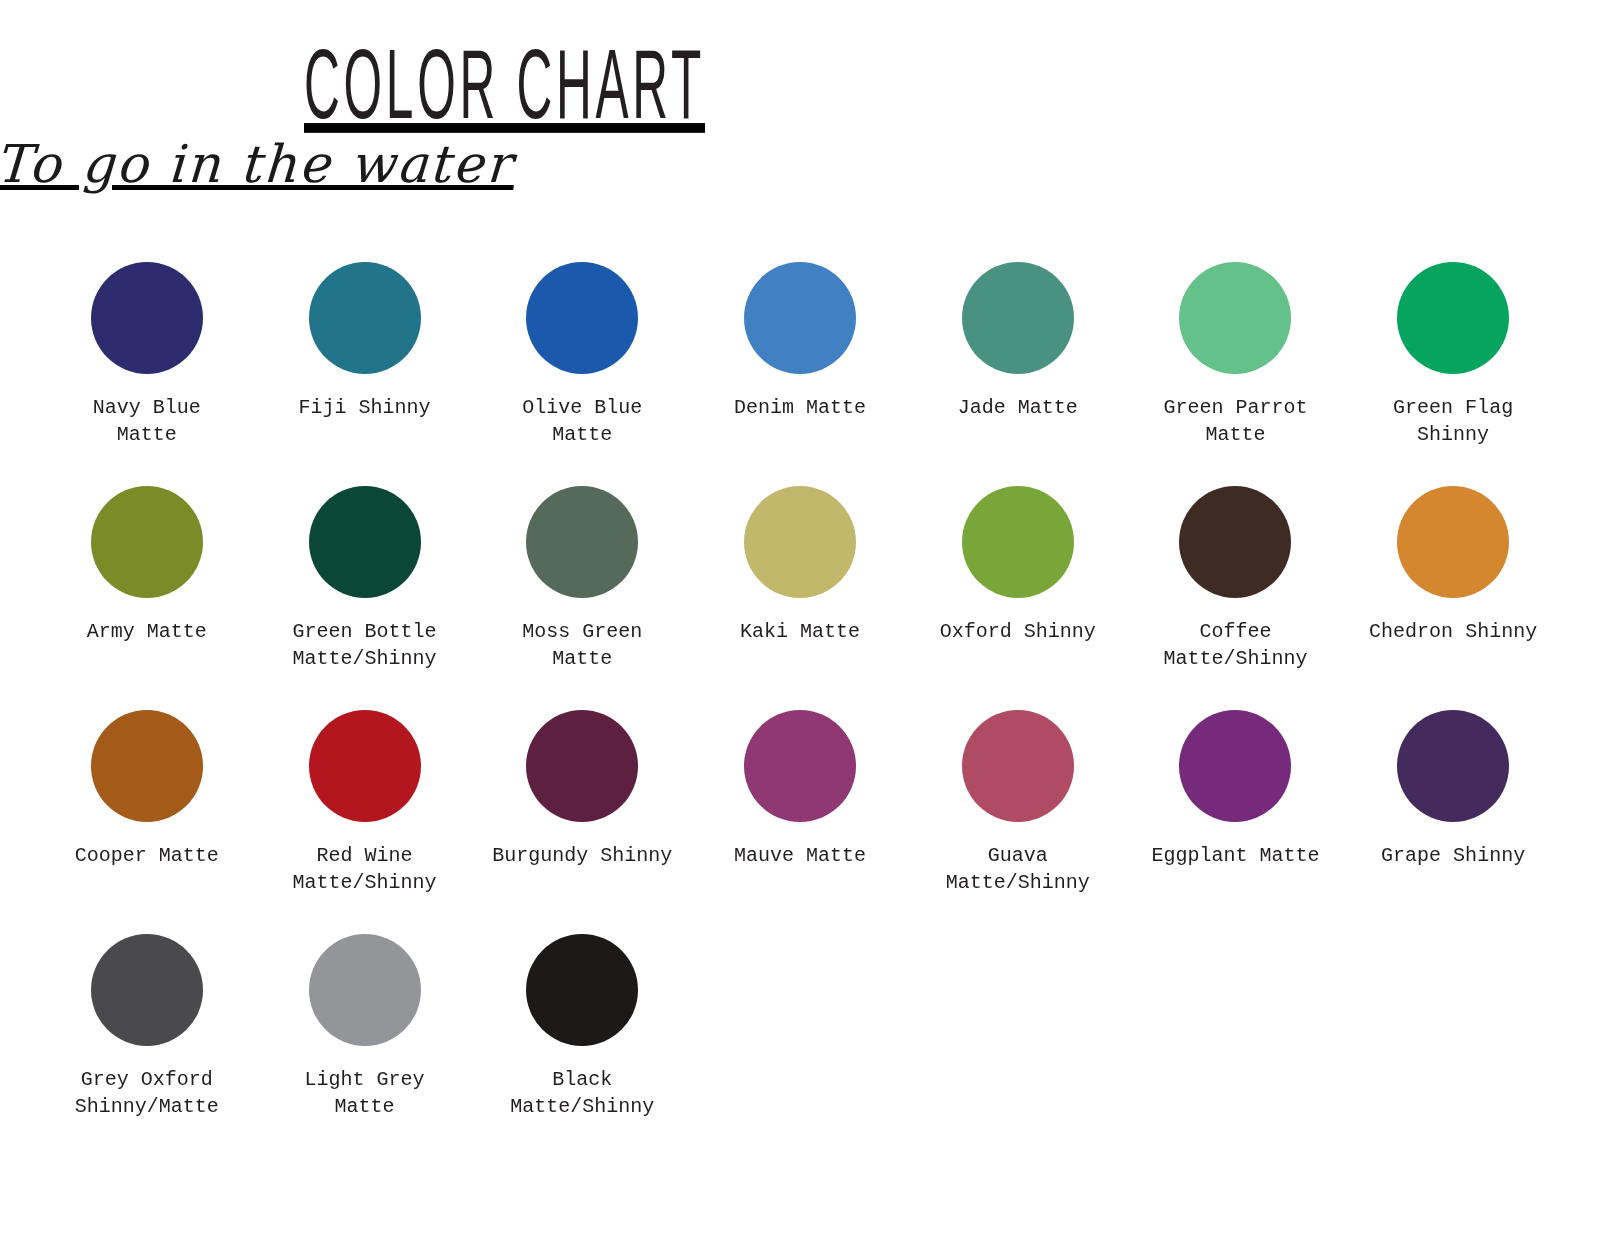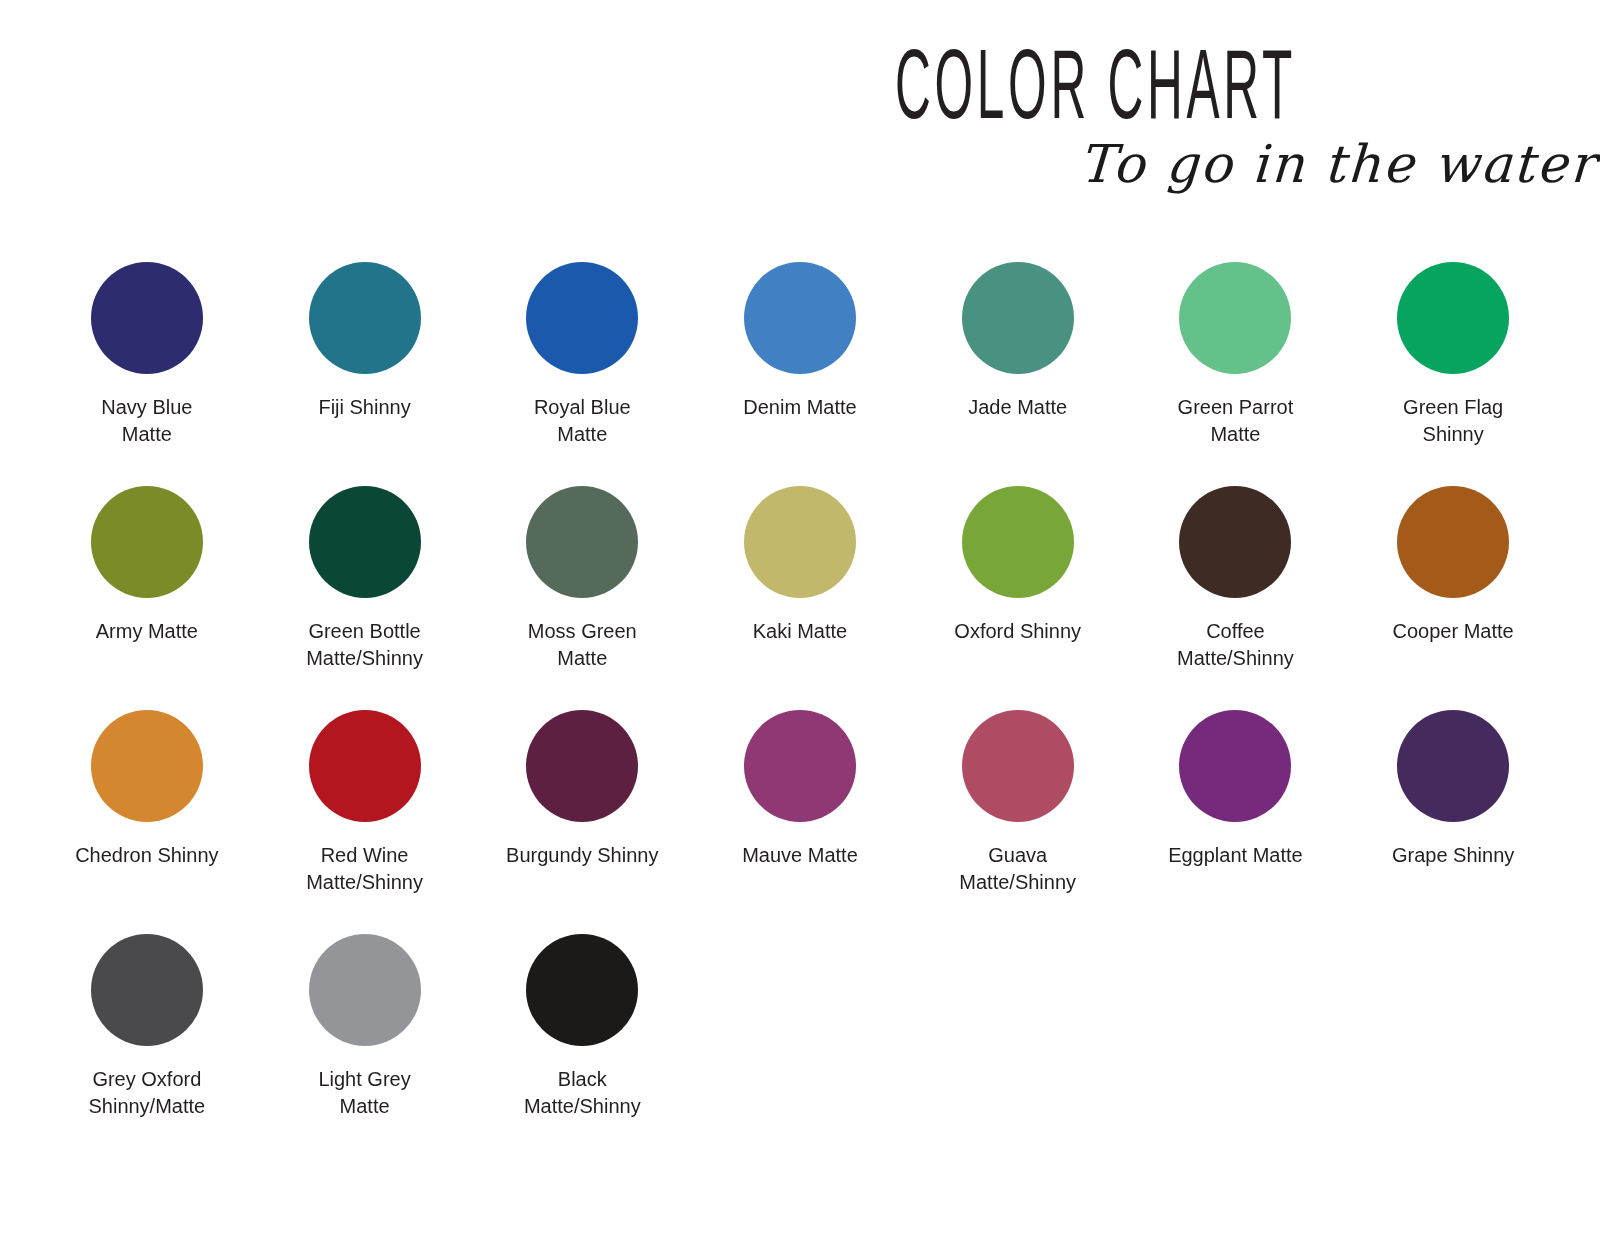--- a/index.html
+++ b/index.html
@@ -19,21 +19,22 @@
     width: 1600px;
     height: 1236px;
     background: #ffffff;
     box-sizing: border-box;
   }
 
   
   .header {
     width: 100%;
     padding-top: 34px;
-    text-align: right;
+    text-align: left;
+    text-decoration: underline;
   }
 
   .chart-title {
     font-family: "Liberation Sans Narrow", "Liberation Sans", sans-serif;
     font-size: 80px;
     line-height: 84px;
     letter-spacing: 6px;
     font-weight: 400;
     color: #231f20;
     margin: 0;
@@ -80,21 +81,21 @@
     width: 112px;
     height: 112px;
     border-radius: 50%;
     flex: 0 0 auto;
   }
 
   .swatch-label {
     margin-top: 20px;
     width: 190px;
     text-align: center;
-    font-family: Liberation Sans, sans-serif;
+    font-family: Liberation Mono, monospace;
     font-size: 20px;
     line-height: 27px;
     color: #231f20;
     font-weight: 400;
     white-space: pre-line;
   }
 </style>
 </head>
 <body>
 
@@ -110,21 +111,21 @@
         <div class="swatch-dot" style="background-color: rgb(44, 44, 110);"></div>
         <div class="swatch-label">Navy Blue
 Matte</div>
       </div>
       <div class="swatch-cell">
         <div class="swatch-dot" style="background-color: rgb(33, 116, 138);"></div>
         <div class="swatch-label">Fiji Shinny</div>
       </div>
       <div class="swatch-cell">
         <div class="swatch-dot" style="background-color: rgb(26, 89, 172);"></div>
-        <div class="swatch-label">Royal Blue
+        <div class="swatch-label">Olive Blue
 Matte</div>
       </div>
       <div class="swatch-cell">
         <div class="swatch-dot" style="background-color: rgb(66, 128, 196);"></div>
         <div class="swatch-label">Denim Matte</div>
       </div>
       <div class="swatch-cell">
         <div class="swatch-dot" style="background-color: rgb(73, 145, 128);"></div>
         <div class="swatch-label">Jade Matte</div>
       </div>
@@ -159,26 +160,26 @@
       <div class="swatch-cell">
         <div class="swatch-dot" style="background-color: rgb(121, 166, 57);"></div>
         <div class="swatch-label">Oxford Shinny</div>
       </div>
       <div class="swatch-cell">
         <div class="swatch-dot" style="background-color: rgb(62, 43, 35);"></div>
         <div class="swatch-label">Coffee
 Matte/Shinny</div>
       </div>
       <div class="swatch-cell">
+        <div class="swatch-dot" style="background-color: rgb(212, 135, 46);"></div>
+        <div class="swatch-label">Chedron Shinny</div>
+      </div>
+      <div class="swatch-cell">
         <div class="swatch-dot" style="background-color: rgb(164, 90, 24);"></div>
         <div class="swatch-label">Cooper Matte</div>
-      </div>
-      <div class="swatch-cell">
-        <div class="swatch-dot" style="background-color: rgb(212, 135, 46);"></div>
-        <div class="swatch-label">Chedron Shinny</div>
       </div>
       <div class="swatch-cell">
         <div class="swatch-dot" style="background-color: rgb(180, 22, 31);"></div>
         <div class="swatch-label">Red Wine
 Matte/Shinny</div>
       </div>
       <div class="swatch-cell">
         <div class="swatch-dot" style="background-color: rgb(94, 32, 64);"></div>
         <div class="swatch-label">Burgundy Shinny</div>
       </div>

